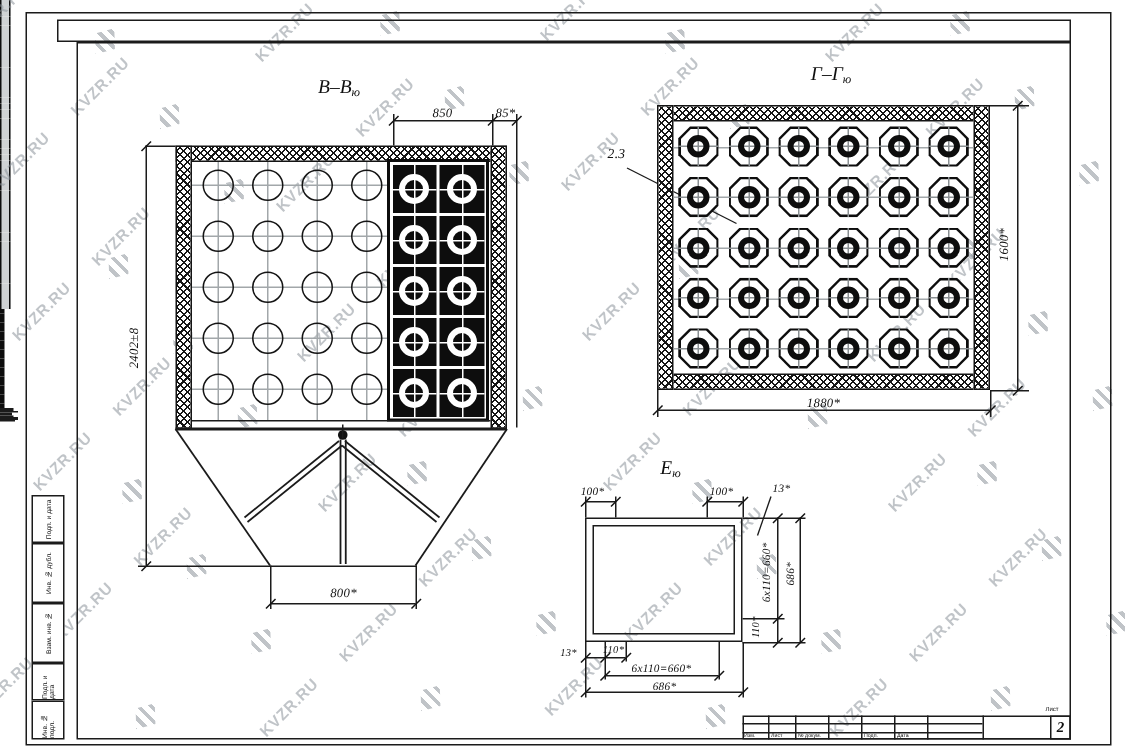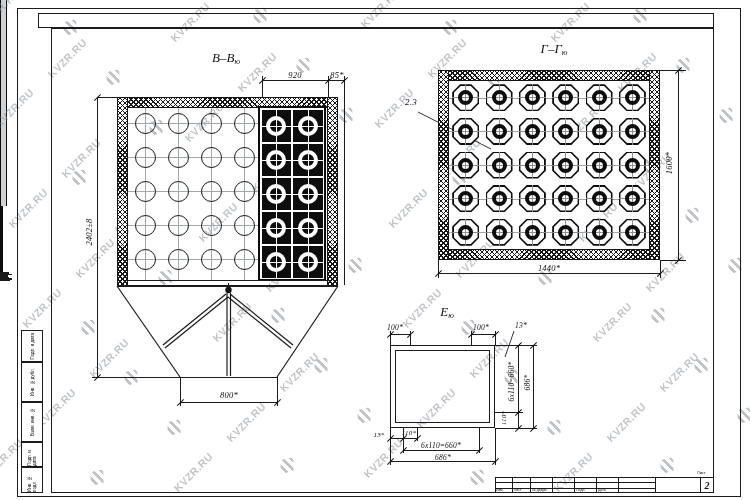--- a/index.html
+++ b/index.html
@@ -222,28 +222,28 @@
   <div class="vtitle" style="left:196px;top:50px;width:60px;">
     <span>В–В</span><span class="sub">ю</span>
   </div>
   <div class="vtitle" style="left:524px;top:41px;width:60px;">
     <span>Г–Г</span><span class="sub">ю</span>
   </div>
   <div class="vtitle" style="left:424px;top:304px;width:46px;">
     <span>Е</span><span class="sub">ю</span>
   </div>
 
-  <div class="dim" style="left:272px;top:70px;width:46px;">920</div>
+  <div class="dim" style="left:272px;top:70px;width:46px;">850</div>
   <div class="dim" style="left:322px;top:70px;width:30px;">85*</div>
   <div class="dim rot" style="left:66px;top:227px;width:46px;">2402±8</div>
   <div class="dim" style="left:206px;top:390px;width:46px;">800*</div>
 
   <div class="dim" style="left:398px;top:97px;width:26px;font-size:9px;">2.3</div>
   <div class="dim rot" style="left:648px;top:158px;width:42px;">1600*</div>
-  <div class="dim" style="left:526px;top:263px;width:46px;">1440*</div>
+  <div class="dim" style="left:526px;top:263px;width:46px;">1880*</div>
 
   <div class="dim" style="left:380px;top:323px;width:30px;font-size:7.5px;">100*</div>
   <div class="dim" style="left:466px;top:323px;width:30px;font-size:7.5px;">100*</div>
   <div class="dim" style="left:510px;top:321px;width:22px;font-size:7.5px;">13*</div>
   <div class="dim rot" style="left:482px;top:377px;width:58px;font-size:7.5px;">6x110=660*</div>
   <div class="dim rot" style="left:491px;top:414px;width:26px;font-size:7px;">110*</div>
   <div class="dim rot" style="left:511px;top:378px;width:32px;font-size:7.5px;">686*</div>
   <div class="dim" style="left:369px;top:431px;width:20px;font-size:7px;">13*</div>
   <div class="dim" style="left:396px;top:429px;width:26px;font-size:7px;">110*</div>
   <div class="dim" style="left:412px;top:441px;width:58px;font-size:7.5px;">6x110=660*</div>

